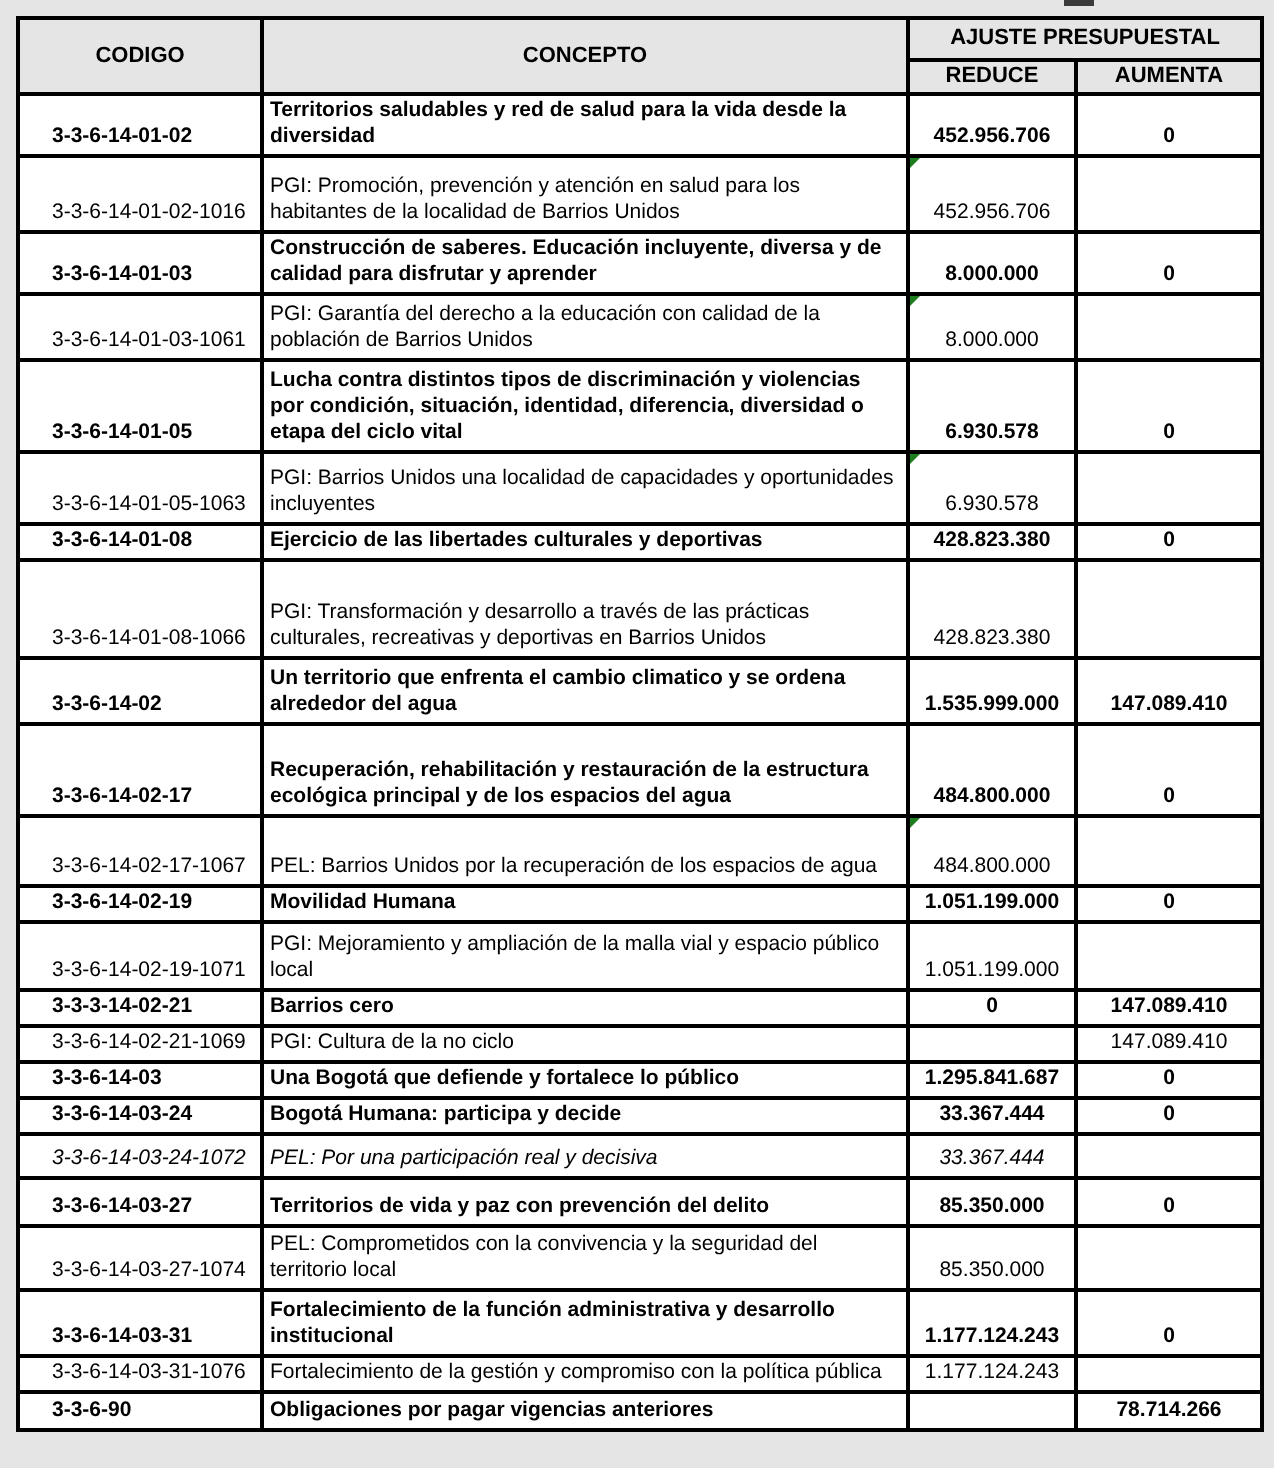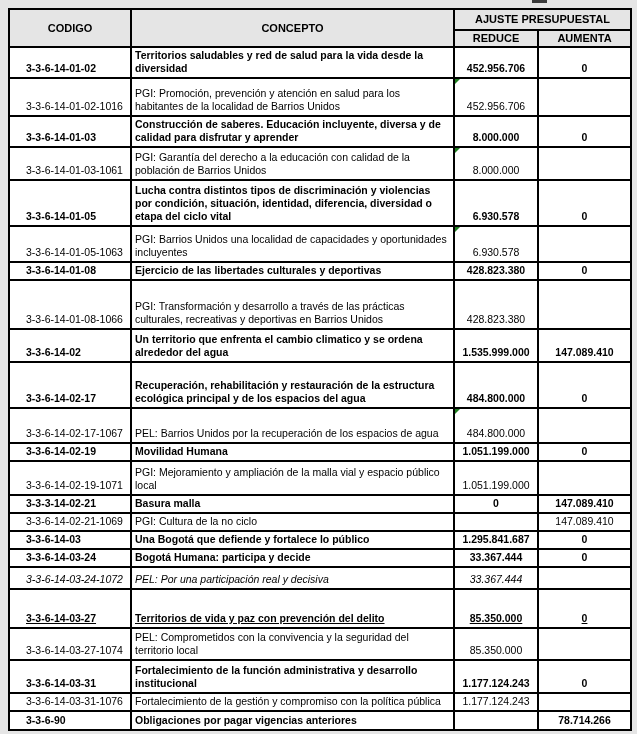--- a/index.html
+++ b/index.html
@@ -187,21 +187,21 @@
     <td class="num"><span class="cell-text">0</span></td>
   </tr>
         <tr style="height: 34px;">
     <td class="codigo"><span class="cell-text">3-3-6-14-02-19-1071</span></td>
     <td class="concepto"><span class="cell-text">PGI: Mejoramiento y ampliación de la malla vial y espacio público local</span></td>
     <td class="num"><span class="cell-text">1.051.199.000</span></td>
     <td class="num"><span class="cell-text"></span></td>
   </tr>
         <tr class="bold" style="height: 18px;">
     <td class="codigo"><span class="cell-text">3-3-3-14-02-21</span></td>
-    <td class="concepto"><span class="cell-text">Basura malla</span></td>
+    <td class="concepto"><span class="cell-text">Barrios cero</span></td>
     <td class="num"><span class="cell-text">0</span></td>
     <td class="num"><span class="cell-text">147.089.410</span></td>
   </tr>
         <tr style="height: 15px; margin-top: 32px;">
     <td class="codigo"><span class="cell-text">3-3-6-14-02-21-1069</span></td>
     <td class="concepto"><span class="cell-text">PGI: Cultura de la no ciclo</span></td>
     <td class="num"><span class="cell-text"></span></td>
     <td class="num"><span class="cell-text">147.089.410</span></td>
   </tr>
         <tr class="bold" style="height: 18px;">
@@ -215,21 +215,21 @@
     <td class="concepto"><span class="cell-text">Bogotá Humana: participa y decide</span></td>
     <td class="num"><span class="cell-text">33.367.444</span></td>
     <td class="num"><span class="cell-text">0</span></td>
   </tr>
         <tr style="height: 22px; font-style: italic;">
     <td class="codigo"><span class="cell-text">3-3-6-14-03-24-1072</span></td>
     <td class="concepto"><span class="cell-text">PEL: Por una participación real y decisiva</span></td>
     <td class="num"><span class="cell-text">33.367.444</span></td>
     <td class="num"><span class="cell-text"></span></td>
   </tr>
-        <tr class="bold" style="height: 39px; text-decoration: underline;">
+        <tr class="bold" style="height: 24px;">
     <td class="codigo"><span class="cell-text">3-3-6-14-03-27</span></td>
     <td class="concepto"><span class="cell-text">Territorios de vida y paz con prevención del delito</span></td>
     <td class="num"><span class="cell-text">85.350.000</span></td>
     <td class="num"><span class="cell-text">0</span></td>
   </tr>
         <tr style="height: 32px;">
     <td class="codigo"><span class="cell-text">3-3-6-14-03-27-1074</span></td>
     <td class="concepto"><span class="cell-text">PEL: Comprometidos con la convivencia y la seguridad del territorio local</span></td>
     <td class="num"><span class="cell-text">85.350.000</span></td>
     <td class="num"><span class="cell-text"></span></td>

